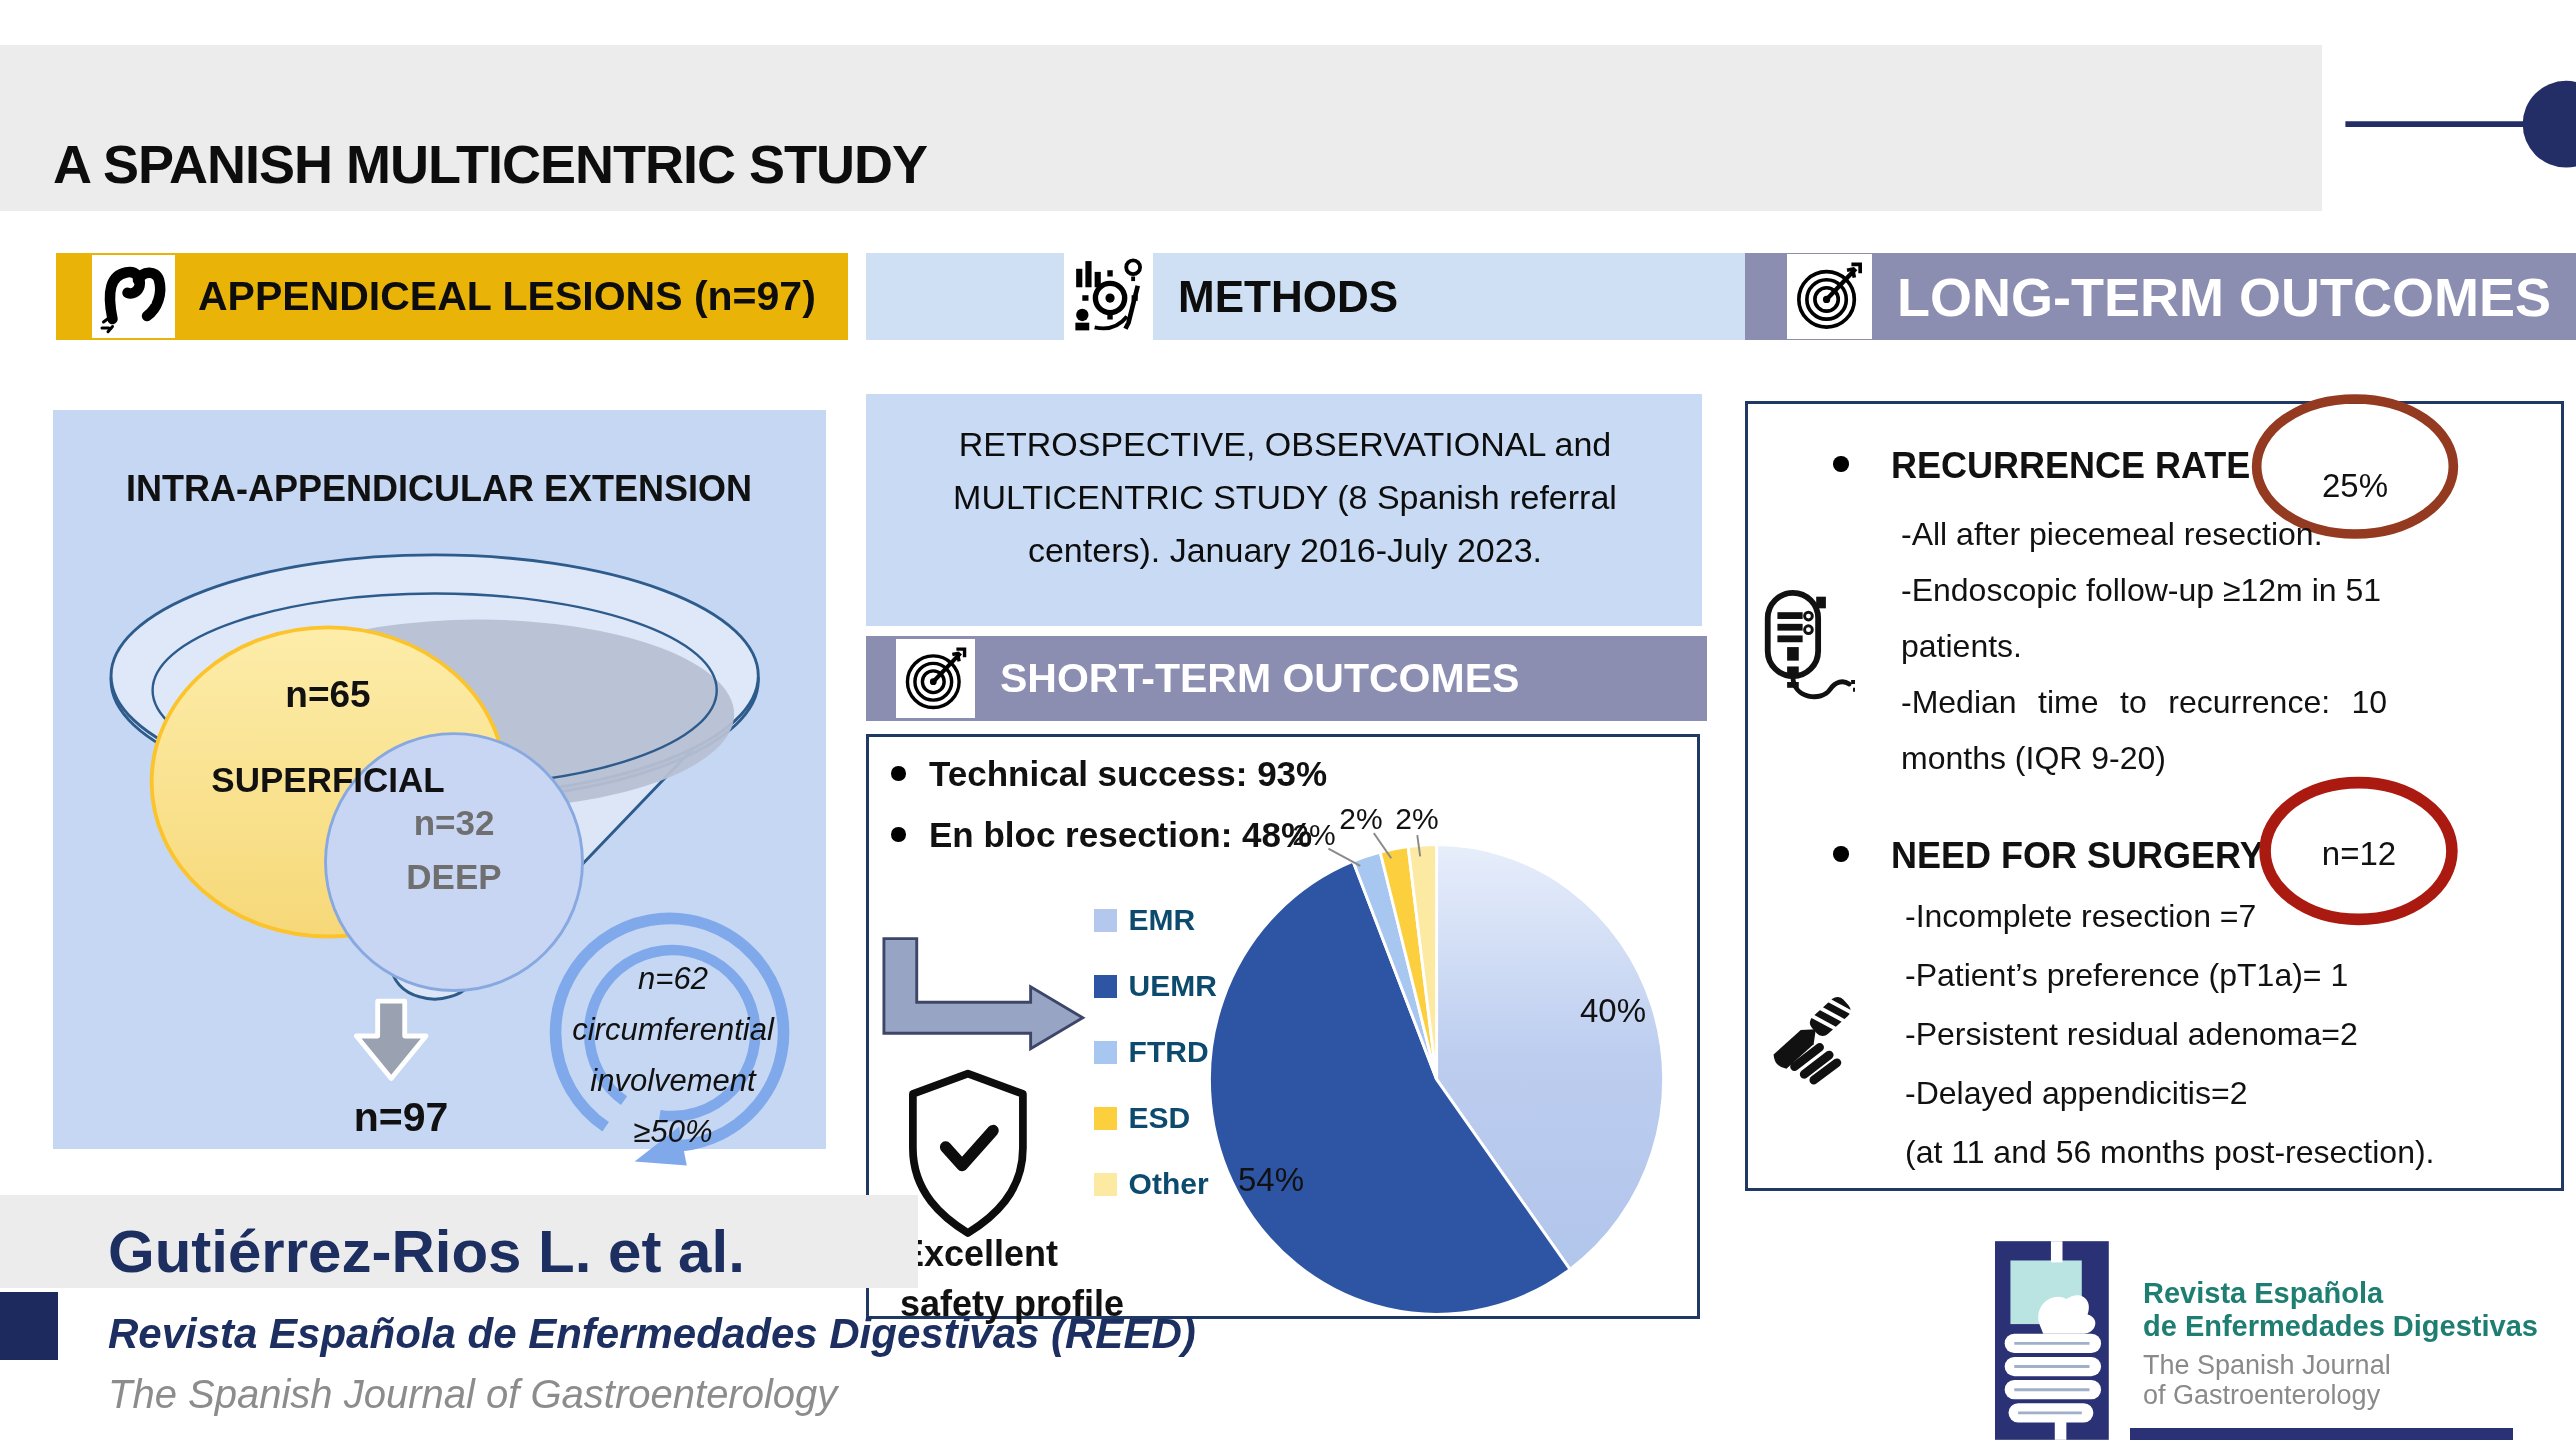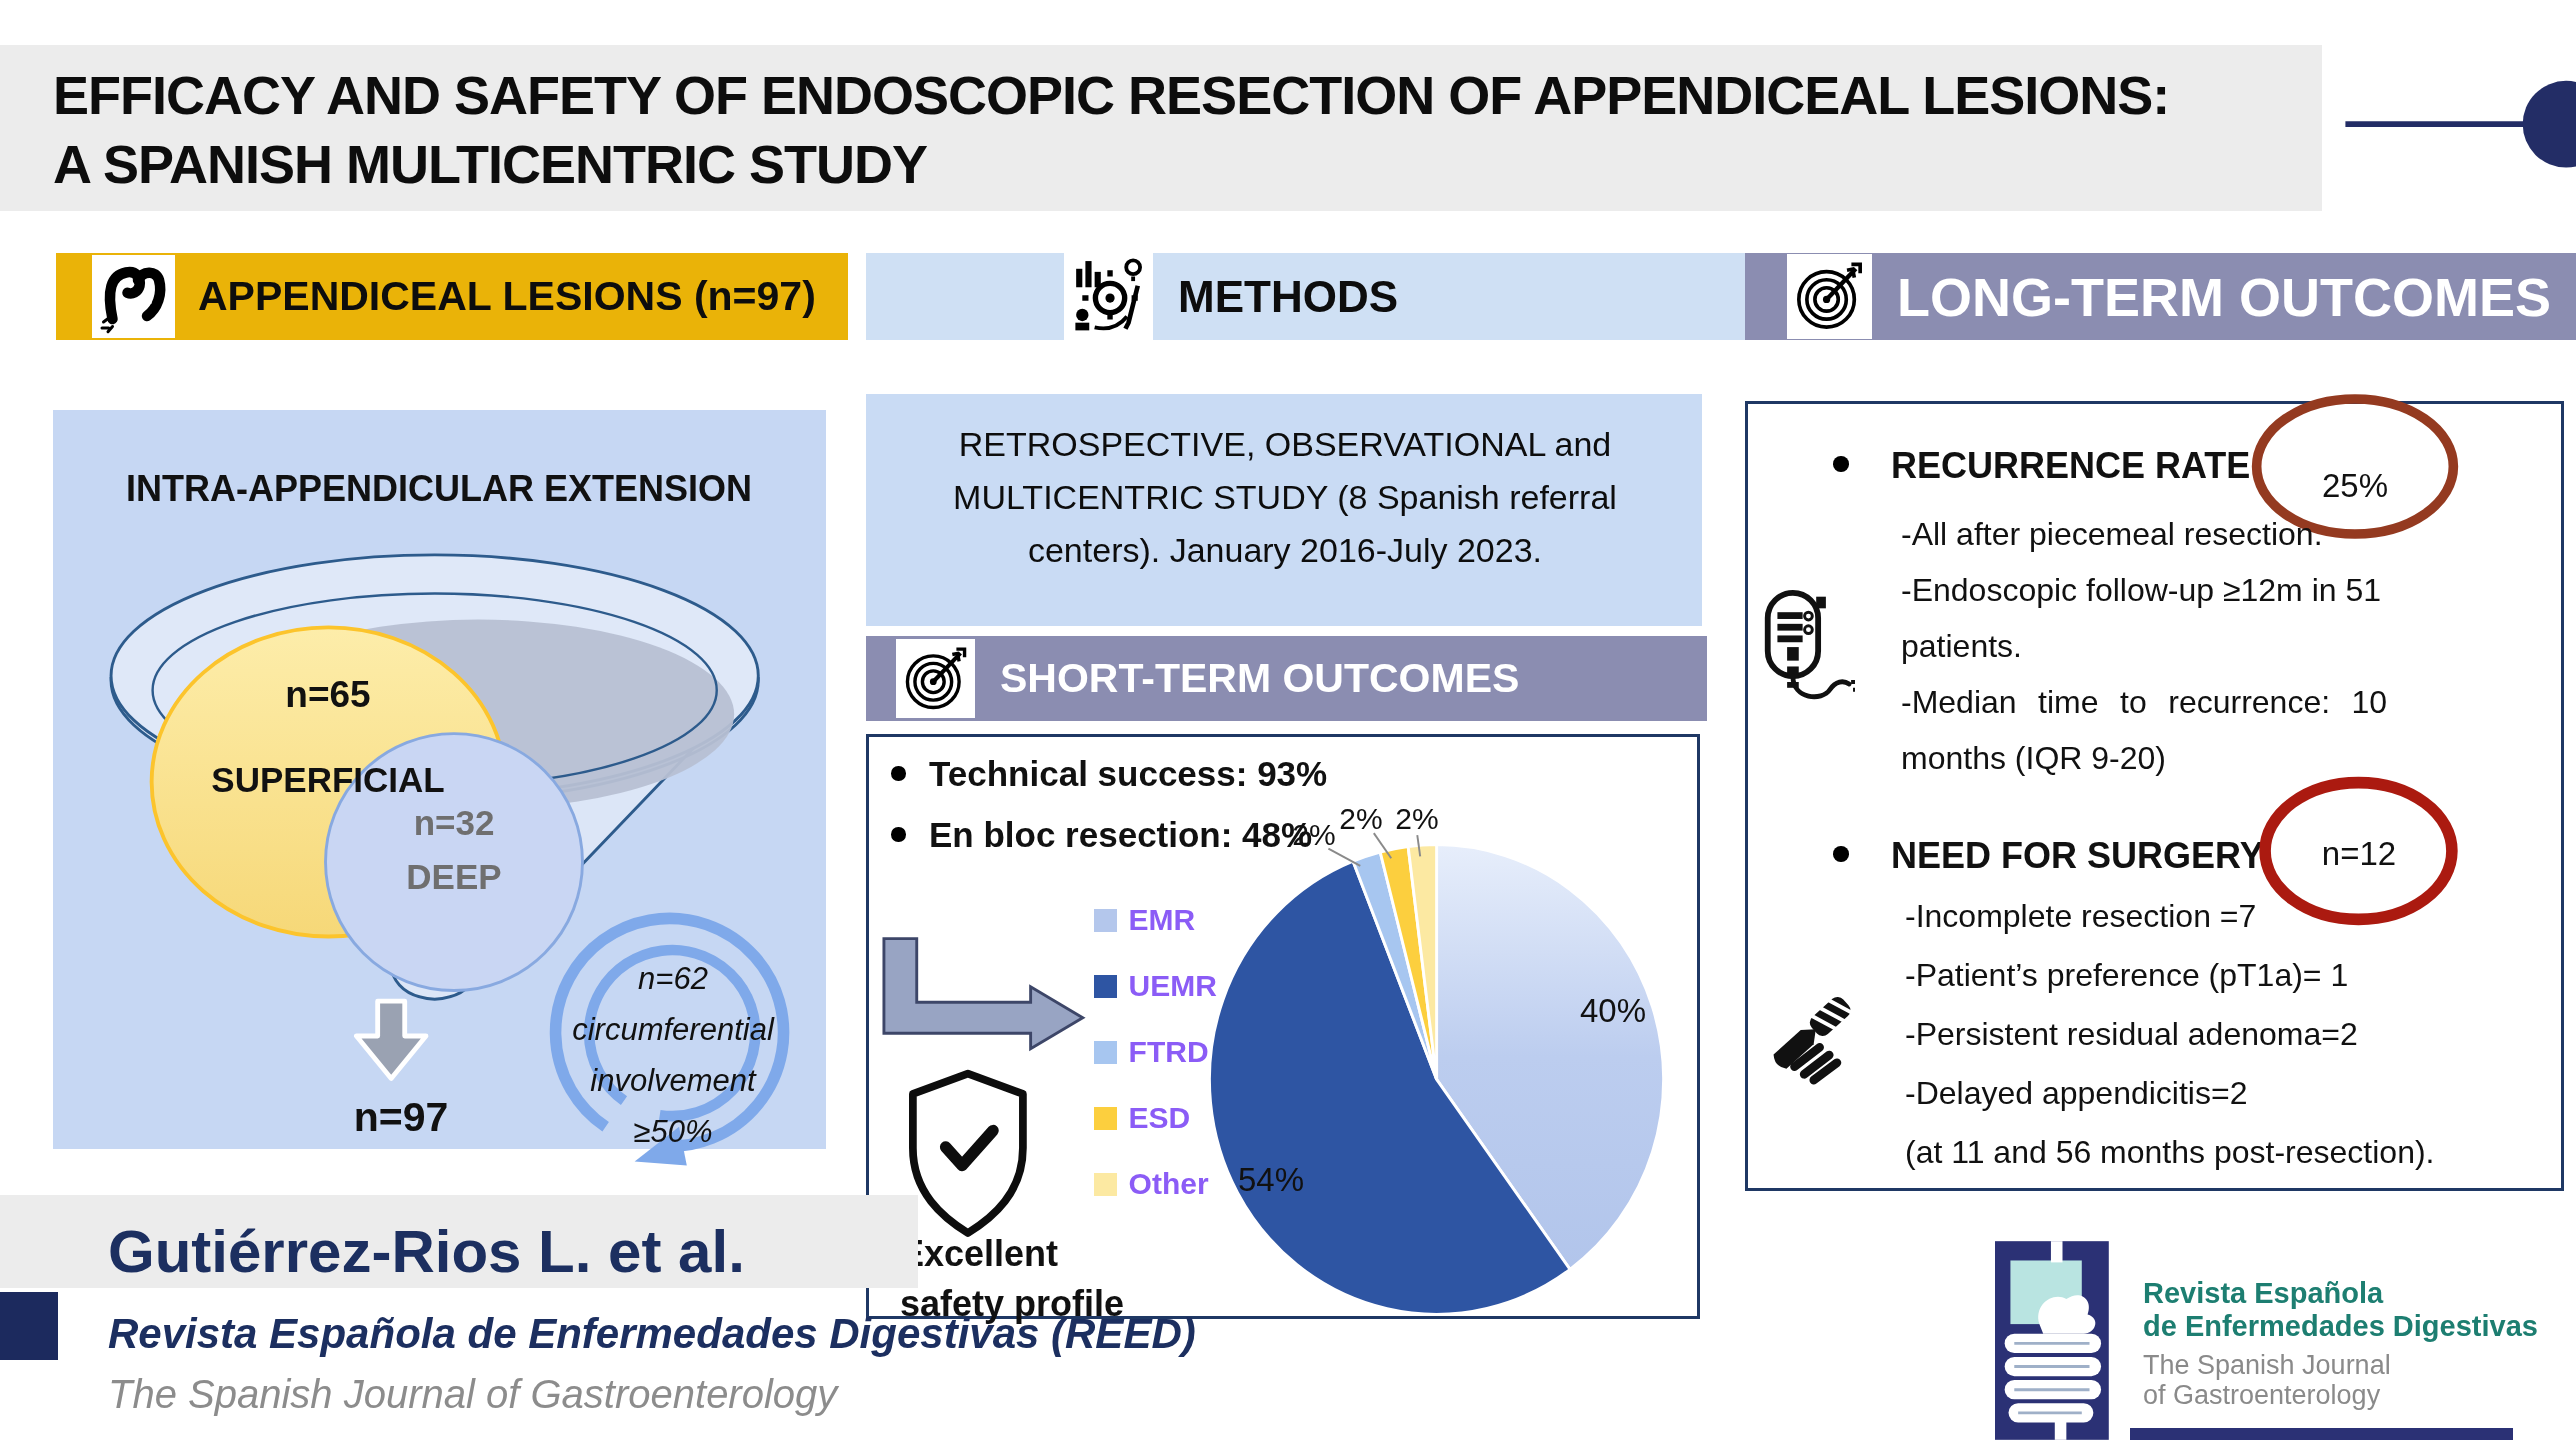--- a/index.html
+++ b/index.html
@@ -22,40 +22,39 @@
   .vcent{transform:translate(-50%,-50%);white-space:nowrap;text-align:center;}
   .funnel-title{font-weight:bold;font-size:36px;}
   .n-label{font-weight:bold;font-size:37px;}
   .gray-label{color:#6f6f6f;}
   .italic-note{font-style:italic;font-size:31px;line-height:51px;text-align:center;}
   .methods-lines{font-size:34px;line-height:53px;text-align:center;color:#0d0d0d;}
   .bullet-dot{width:14.5px;height:14.5px;border-radius:50%;background:#000;}
   .st-bullet{font-weight:bold;font-size:35px;white-space:nowrap;}
   .legend-item{display:flex;align-items:center;height:66px;}
   .legend-swatch{width:23px;height:23px;margin-right:11.6px;flex:0 0 auto;}
-  .legend-label{font-size:30px;font-weight:600;color:#8b5cf6;}
+  .legend-label{font-size:30px;font-weight:600;color:#0c4a6e;}
   .pie-label{position:absolute;transform:translate(-50%,-50%);font-size:33px;font-weight:500;color:#111;}
   .safety-text{font-weight:bold;font-size:36px;line-height:50px;}
   .lt-heading{font-weight:bold;font-size:36px;white-space:nowrap;}
   .lt-block{line-height:56px;font-size:32px;}
   .justify-wide{word-spacing:12.6px;}
   .circle-value{font-size:33px;transform:translate(-50%,-50%);white-space:nowrap;}
   .authors{font-weight:bold;font-size:60px;color:#1c2f60;white-space:nowrap;}
   .reed{font-weight:bold;font-style:italic;font-size:42px;color:#1c2f60;white-space:nowrap;}
   .journal-sub{font-style:italic;font-size:40px;color:#8c8c8c;white-space:nowrap;}
   .logo-teal{color:#1d7e71;font-weight:bold;font-size:29px;line-height:33px;white-space:nowrap;}
   .logo-gray{color:#8a8a8a;font-size:27px;line-height:30px;white-space:nowrap;}
 </style>
 </head>
 <body>
 
 <div class="canvas">
 
   <div class="abs title-block" style="left:0;top:45px;width:2322px;height:166px;"></div>
-  <div class="abs title-text" style="left:53px;top:60px;">EFFICACY AND SAFETY OF ENDOSCOPIC RESECTION OF APPENDICEAL LESIONS:</div>
   <div class="abs title-text" style="left:53px;top:129px;">A SPANISH MULTICENTRIC STUDY</div>
   <svg class="abs" style="left:2322px;top:77px;overflow:visible;" width="254" height="106" viewBox="0 0 263 110">
     <line x1="24" y1="49" x2="230" y2="49" stroke="#232d66" stroke-width="6"></line>
     <circle cx="253" cy="49" r="45" fill="#232d66"></circle>
   </svg>
 
   <div class="abs band band-blue" style="left:56px;top:253px;width:792px;height:87px;">
     <div class="iconbox" style="width:83px;height:83px;margin-left:36px;">
       <svg width="75" height="75" viewBox="0 0 100 100">
         <path d="M22 80 C14 42 20 22 40 18 C54 15 60 26 58 36 C56 44 48 48 42 45" fill="none" stroke="#000" stroke-width="14" stroke-linecap="round"></path>

